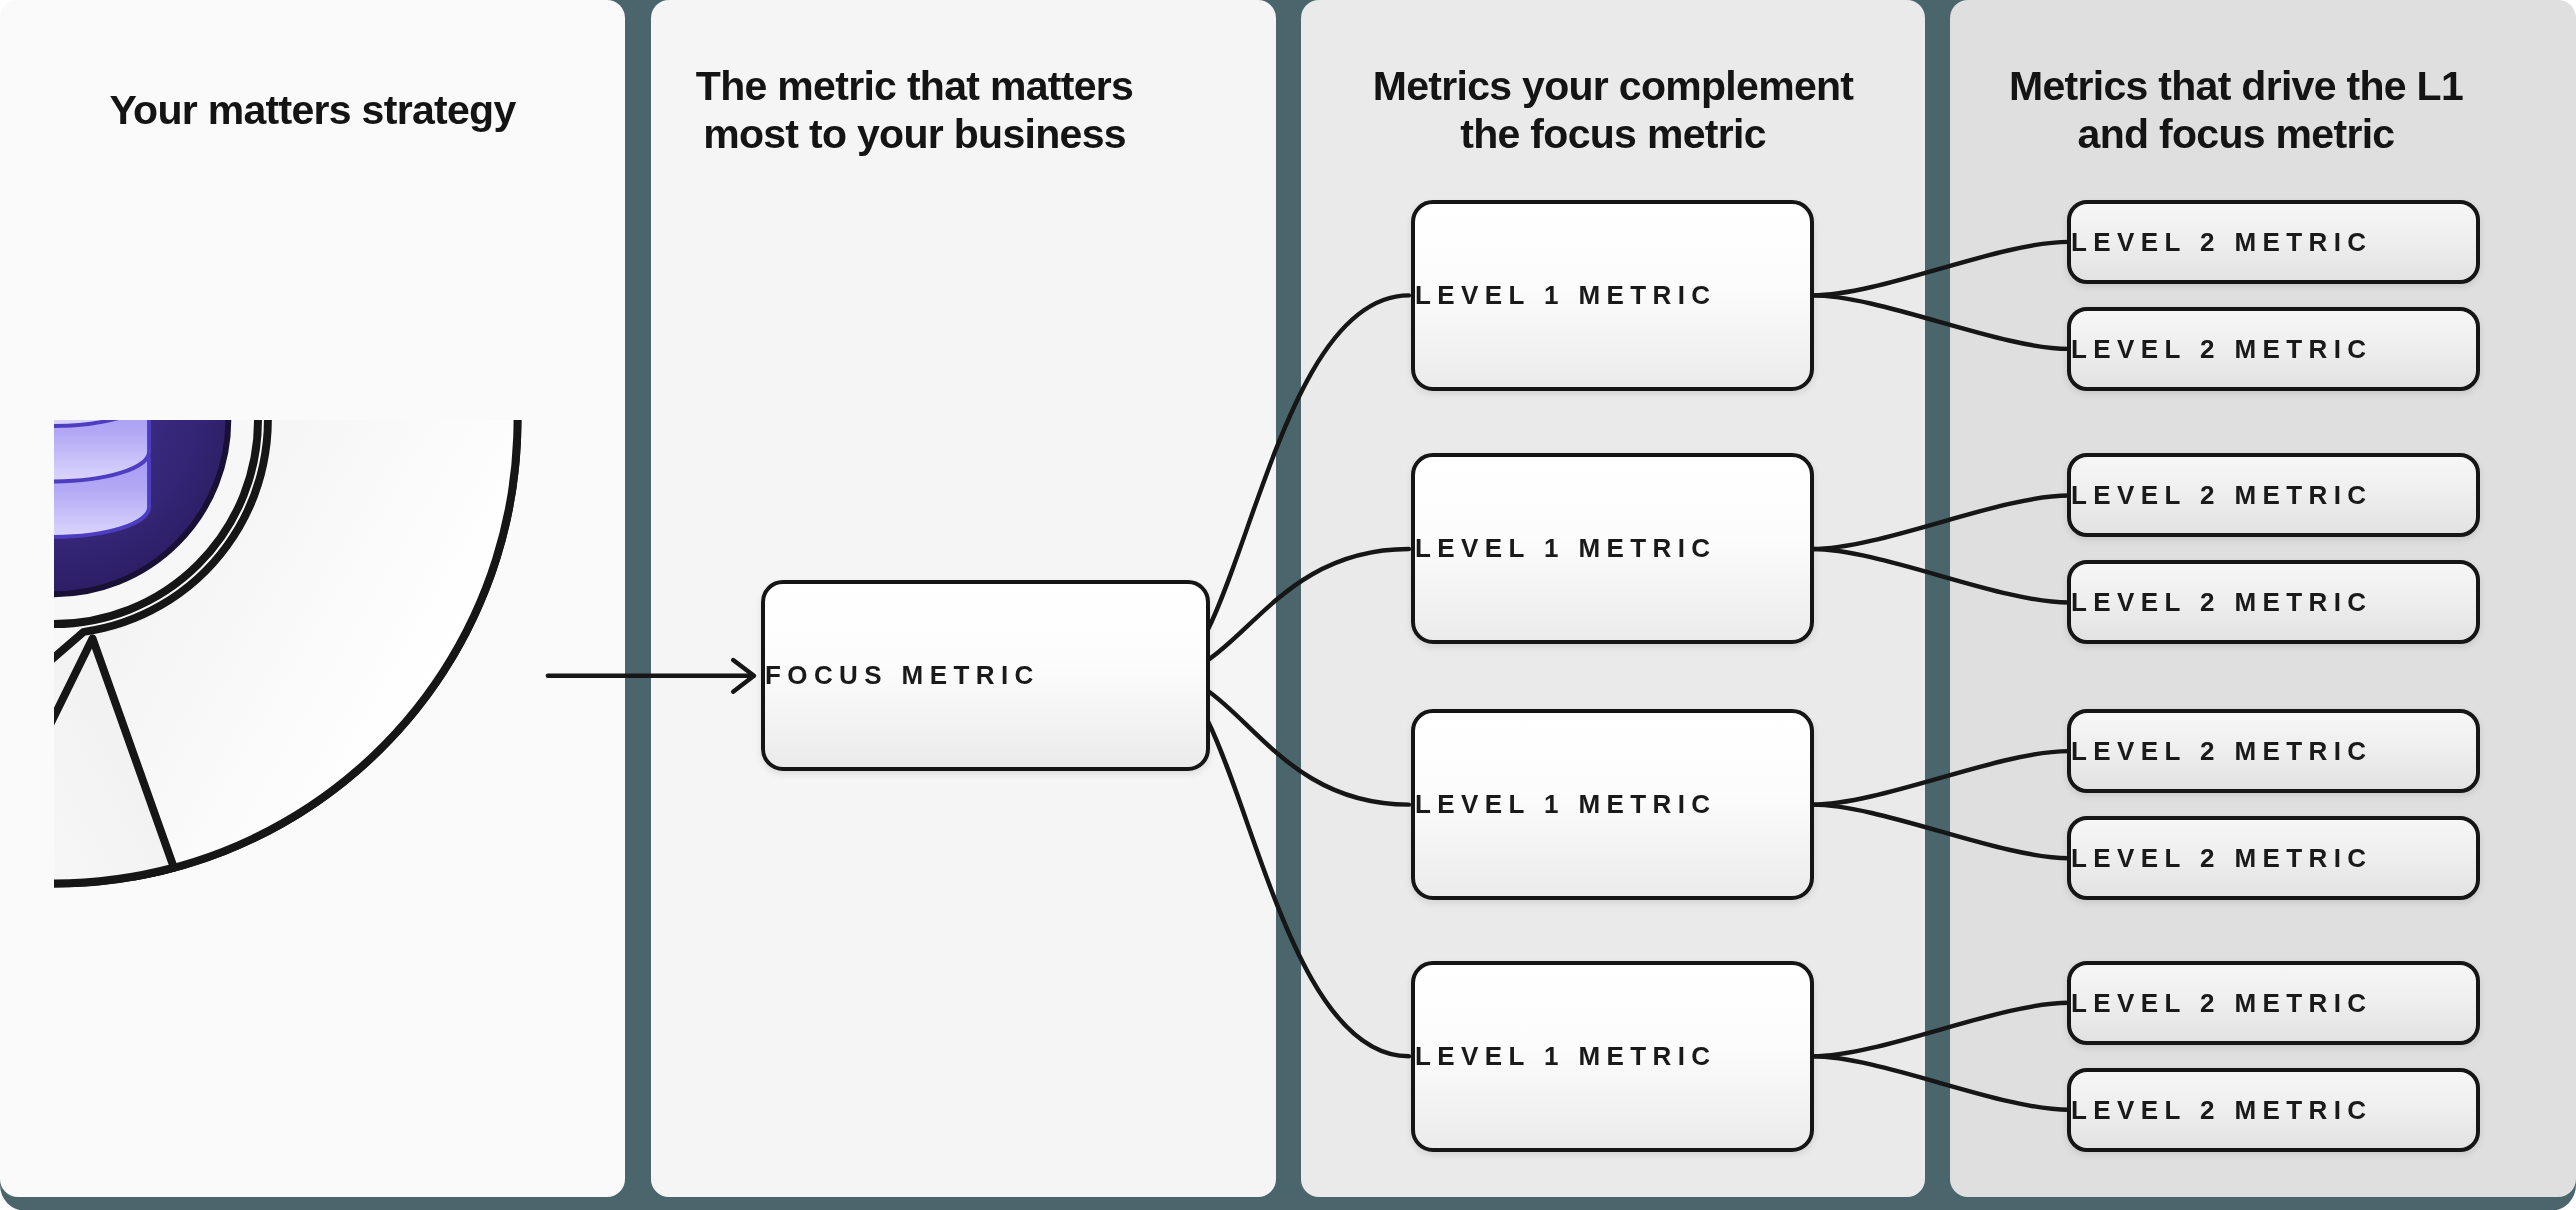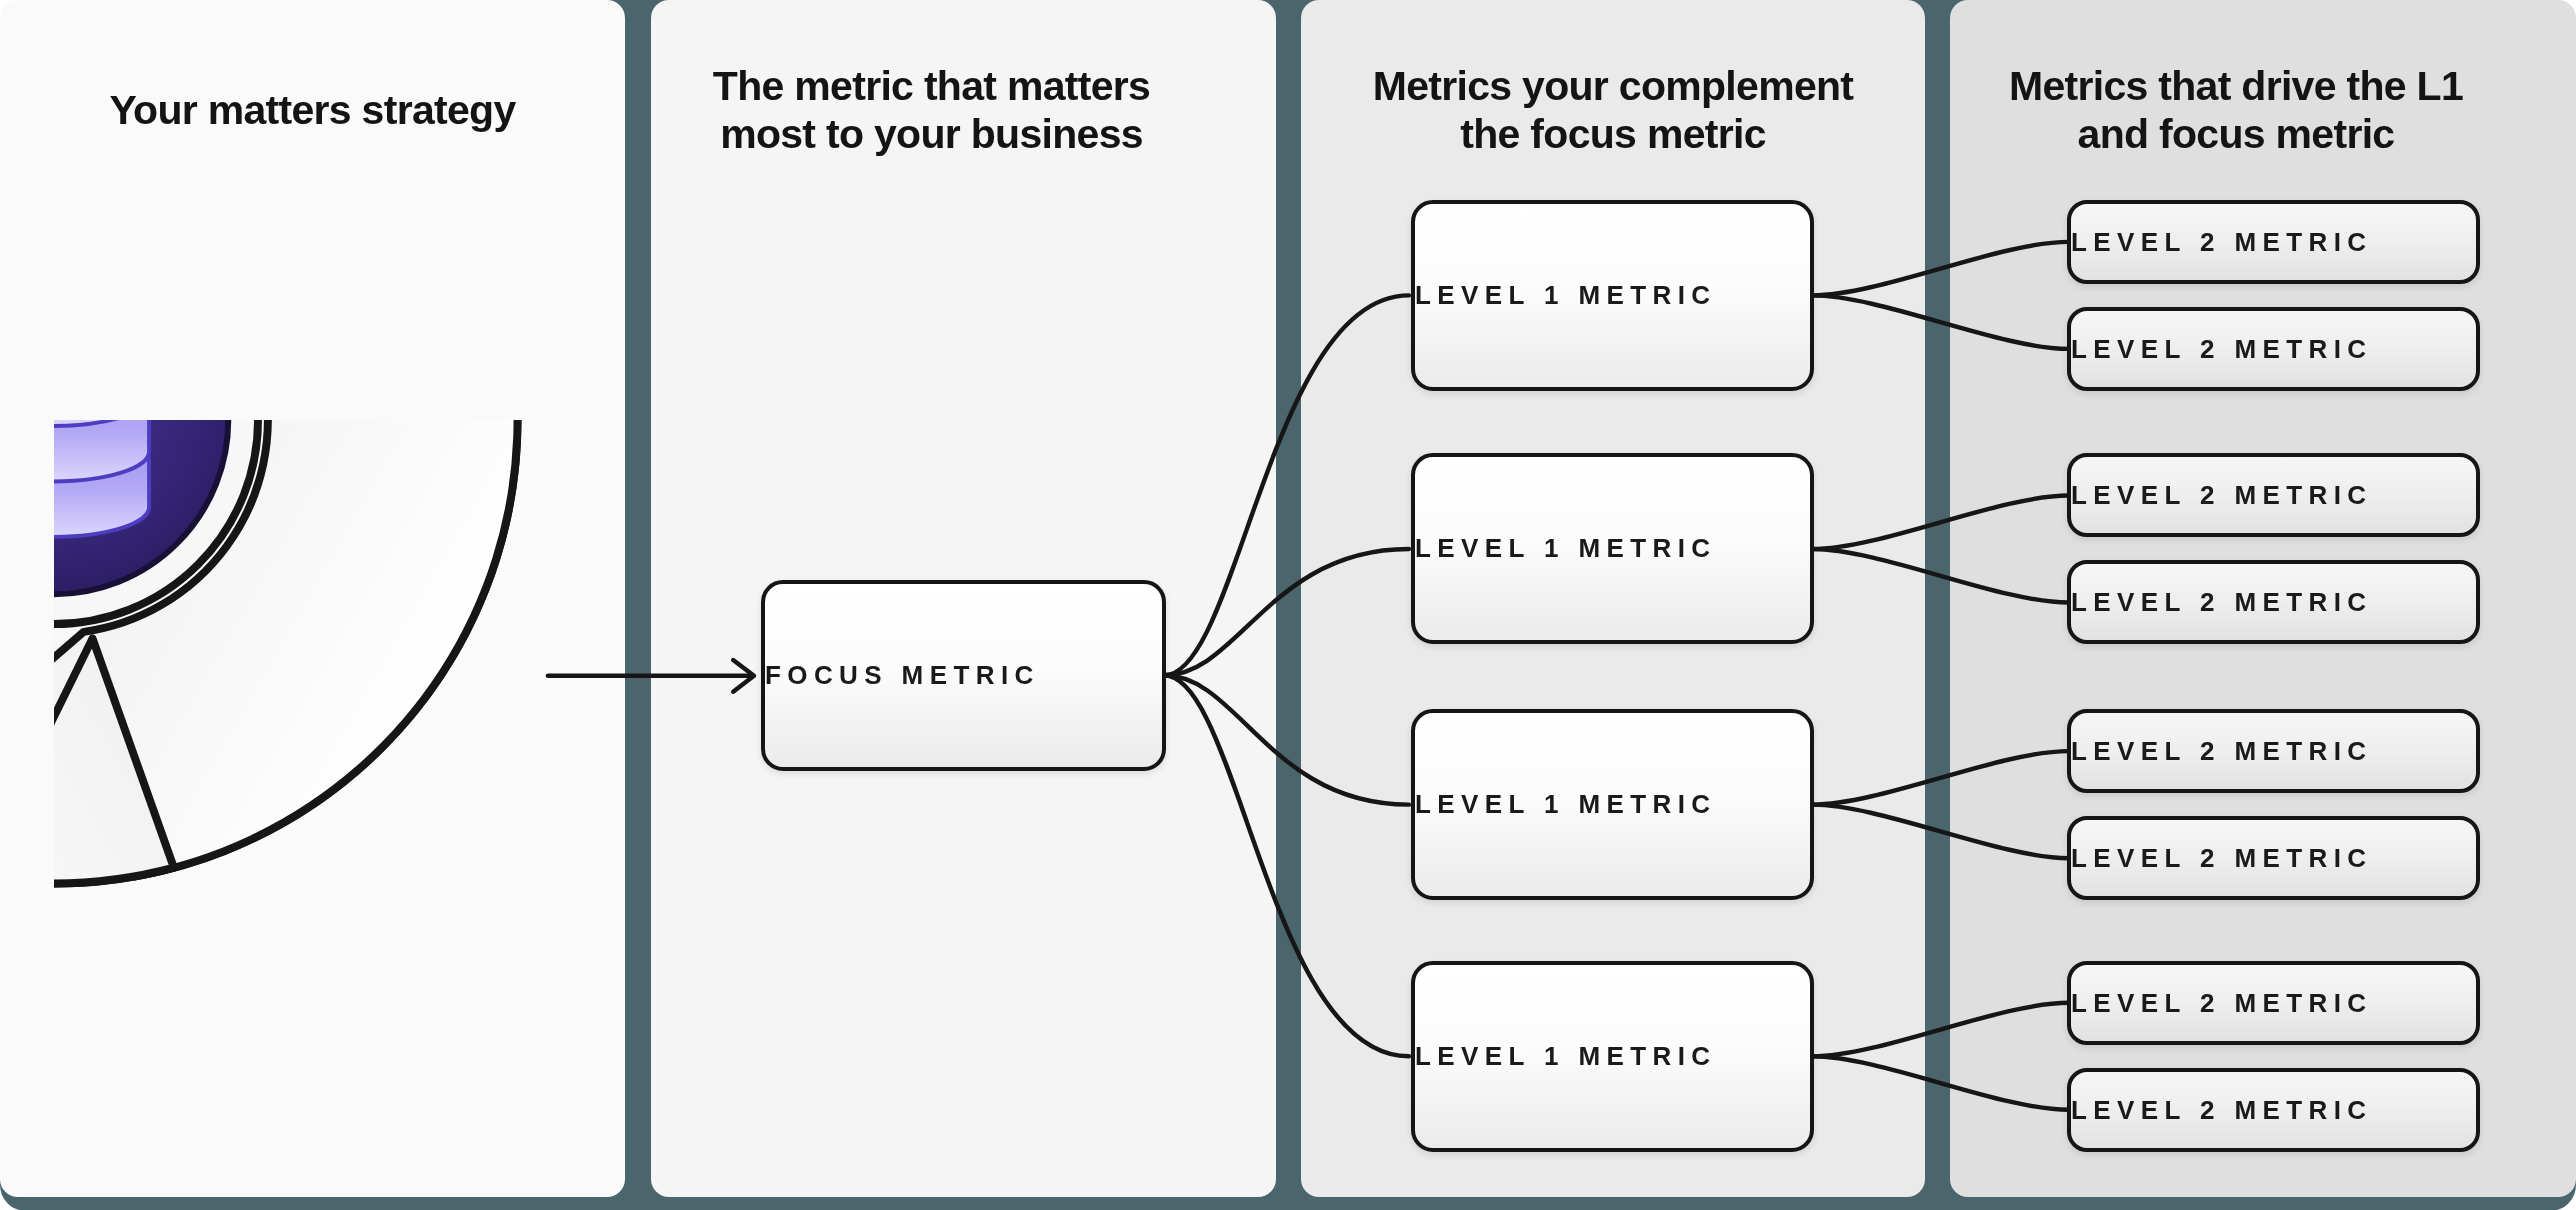--- a/index.html
+++ b/index.html
@@ -28,40 +28,40 @@
   #connector-layer{position:absolute;left:0;top:0;z-index:1;}
   #flywheel{position:absolute;left:54px;top:420px;z-index:2;}
   .node{
     position:absolute;z-index:2;display:flex;align-items:center;justify-content:flex-start;
     border:4px solid var(--node-border,#151515);box-sizing:border-box;
     box-shadow:0 3px 7px rgba(0,0,0,0.10);
     color:var(--label-text,#1a1a1a);font-weight:700;font-size:26px;letter-spacing:6.4px;
     text-align:center;
   }
   .node-big{
-    width:405px;height:191px;border-radius:22px;
+    width:449px;height:191px;border-radius:22px;
     background:linear-gradient(180deg,#ffffff 0%,#fcfcfc 45%,#ebebeb 100%);
   }
   .node-small{
     width:413px;height:84px;border-radius:20px;
     background:linear-gradient(180deg,#f6f6f6 0%,#efefef 45%,#e2e2e2 100%);
   }
 </style>
 </head>
 <body style="--page: #ffffff; --background: #4a656c; --panel-1: #fafafa; --panel-2: #f5f5f5; --panel-3: #eaeaea; --panel-4: #dfdfdf; --title-text: #141414; --label-text: #1a1a1a; --node-border: #151515; --connector: #161616; --flywheel-fill: #fbfbfb; --core-purple-edge: #281a5c; --core-purple-center: #47349a; --db-body-top: #9c8ff1; --db-body-bottom: #dbd6fc; --db-opening: #5e4ed9; --db-rim: #c9c3f9;">
 
 <div class="frame"></div>
 
 <div class="panel panel-1" style="left:0;width:625px"></div>
 <div class="panel panel-2" style="left:651px;width:625px"></div>
 <div class="panel panel-3" style="left:1301px;width:624px"></div>
 <div class="panel panel-4" style="left:1950px;width:626px"></div>
 
 <div class="col-title" style="left:0;width:625px">Your matters strategy</div>
-<div class="col-title" style="left:651px;width:561px">The metric that matters
+<div class="col-title" style="left:634px;width:561px">The metric that matters
 most to your business</div>
 <div class="col-title" style="left:1301px;width:624px">Metrics your complement
 the focus metric</div>
 <div class="col-title" style="left:1862px;width:748px">Metrics that drive the L1
 and focus metric</div>
 
 <svg id="connector-layer" width="2576" height="1211" viewBox="0 0 2600 1222">
     <path d="M 553,682 L 757,682" fill="none" stroke="#161616" stroke-width="4.5" stroke-linecap="round" stroke-linejoin="round"></path>
     <path d="M 740,666 L 761,682 L 740,698" fill="none" stroke="#161616" stroke-width="4.5" stroke-linecap="round" stroke-linejoin="round"></path>
     <path d="M 1175,681.5 C 1250,681.5 1282,298 1422,298" fill="none" stroke="#161616" stroke-width="4.5" stroke-linecap="round" stroke-linejoin="round"></path>

